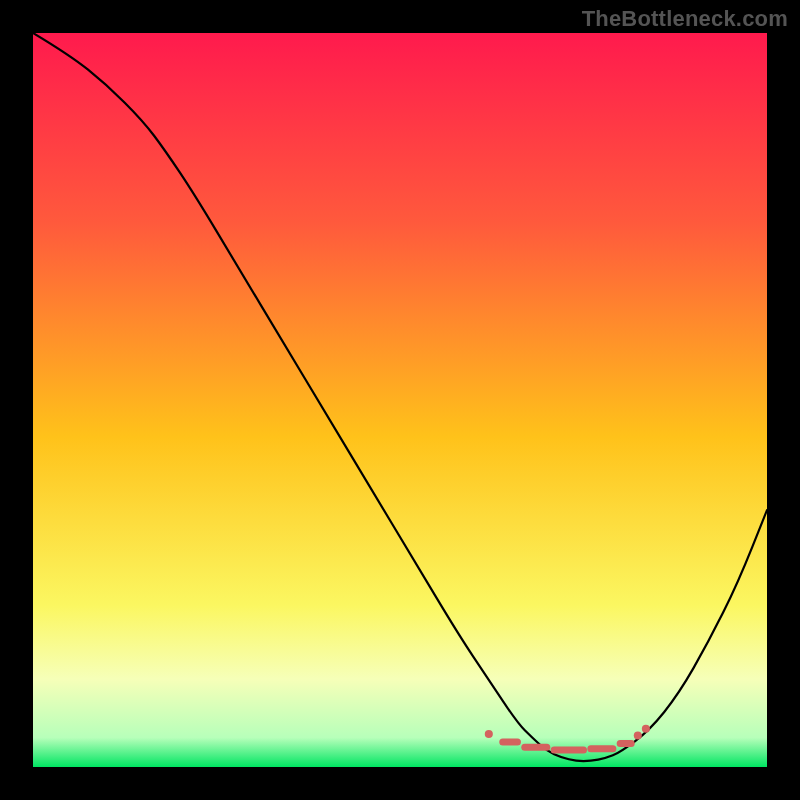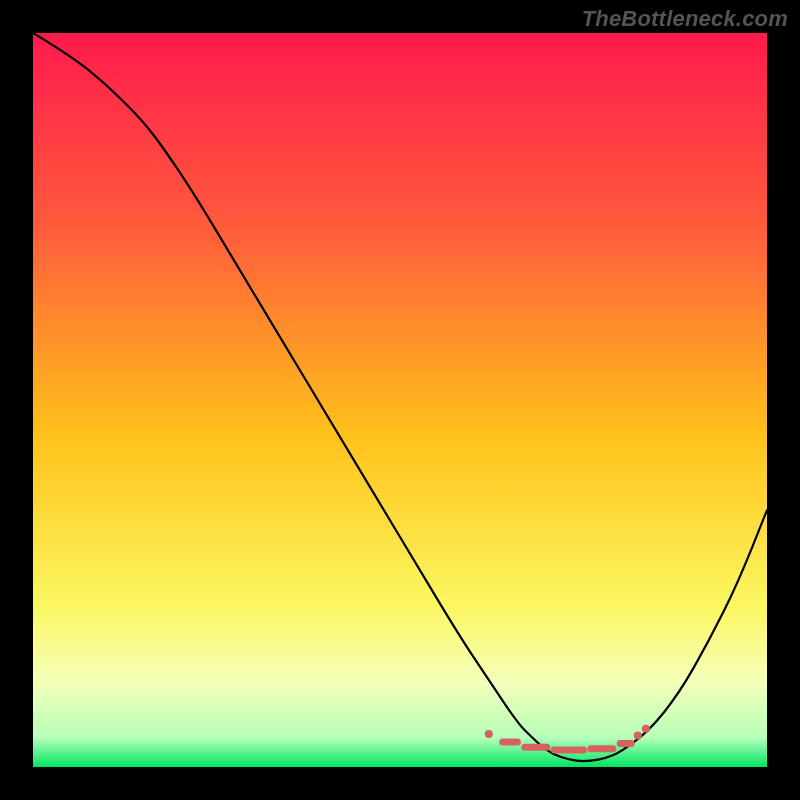--- a/index.html
+++ b/index.html
@@ -13,21 +13,20 @@
   .watermark {
     position: absolute;
     top: 6px;
     right: 12px;
     font-family: Arial, Helvetica, sans-serif;
     font-size: 22px;
     font-weight: bold;
     color: #545454;
     letter-spacing: 0.2px;
     z-index: 3;
-    font-style: italic;
   }
   .plot {
     position: absolute;
     left: 33px;
     top: 33px;
     width: 734px;
     height: 734px;
     overflow: hidden;
   }
   .plot svg {

